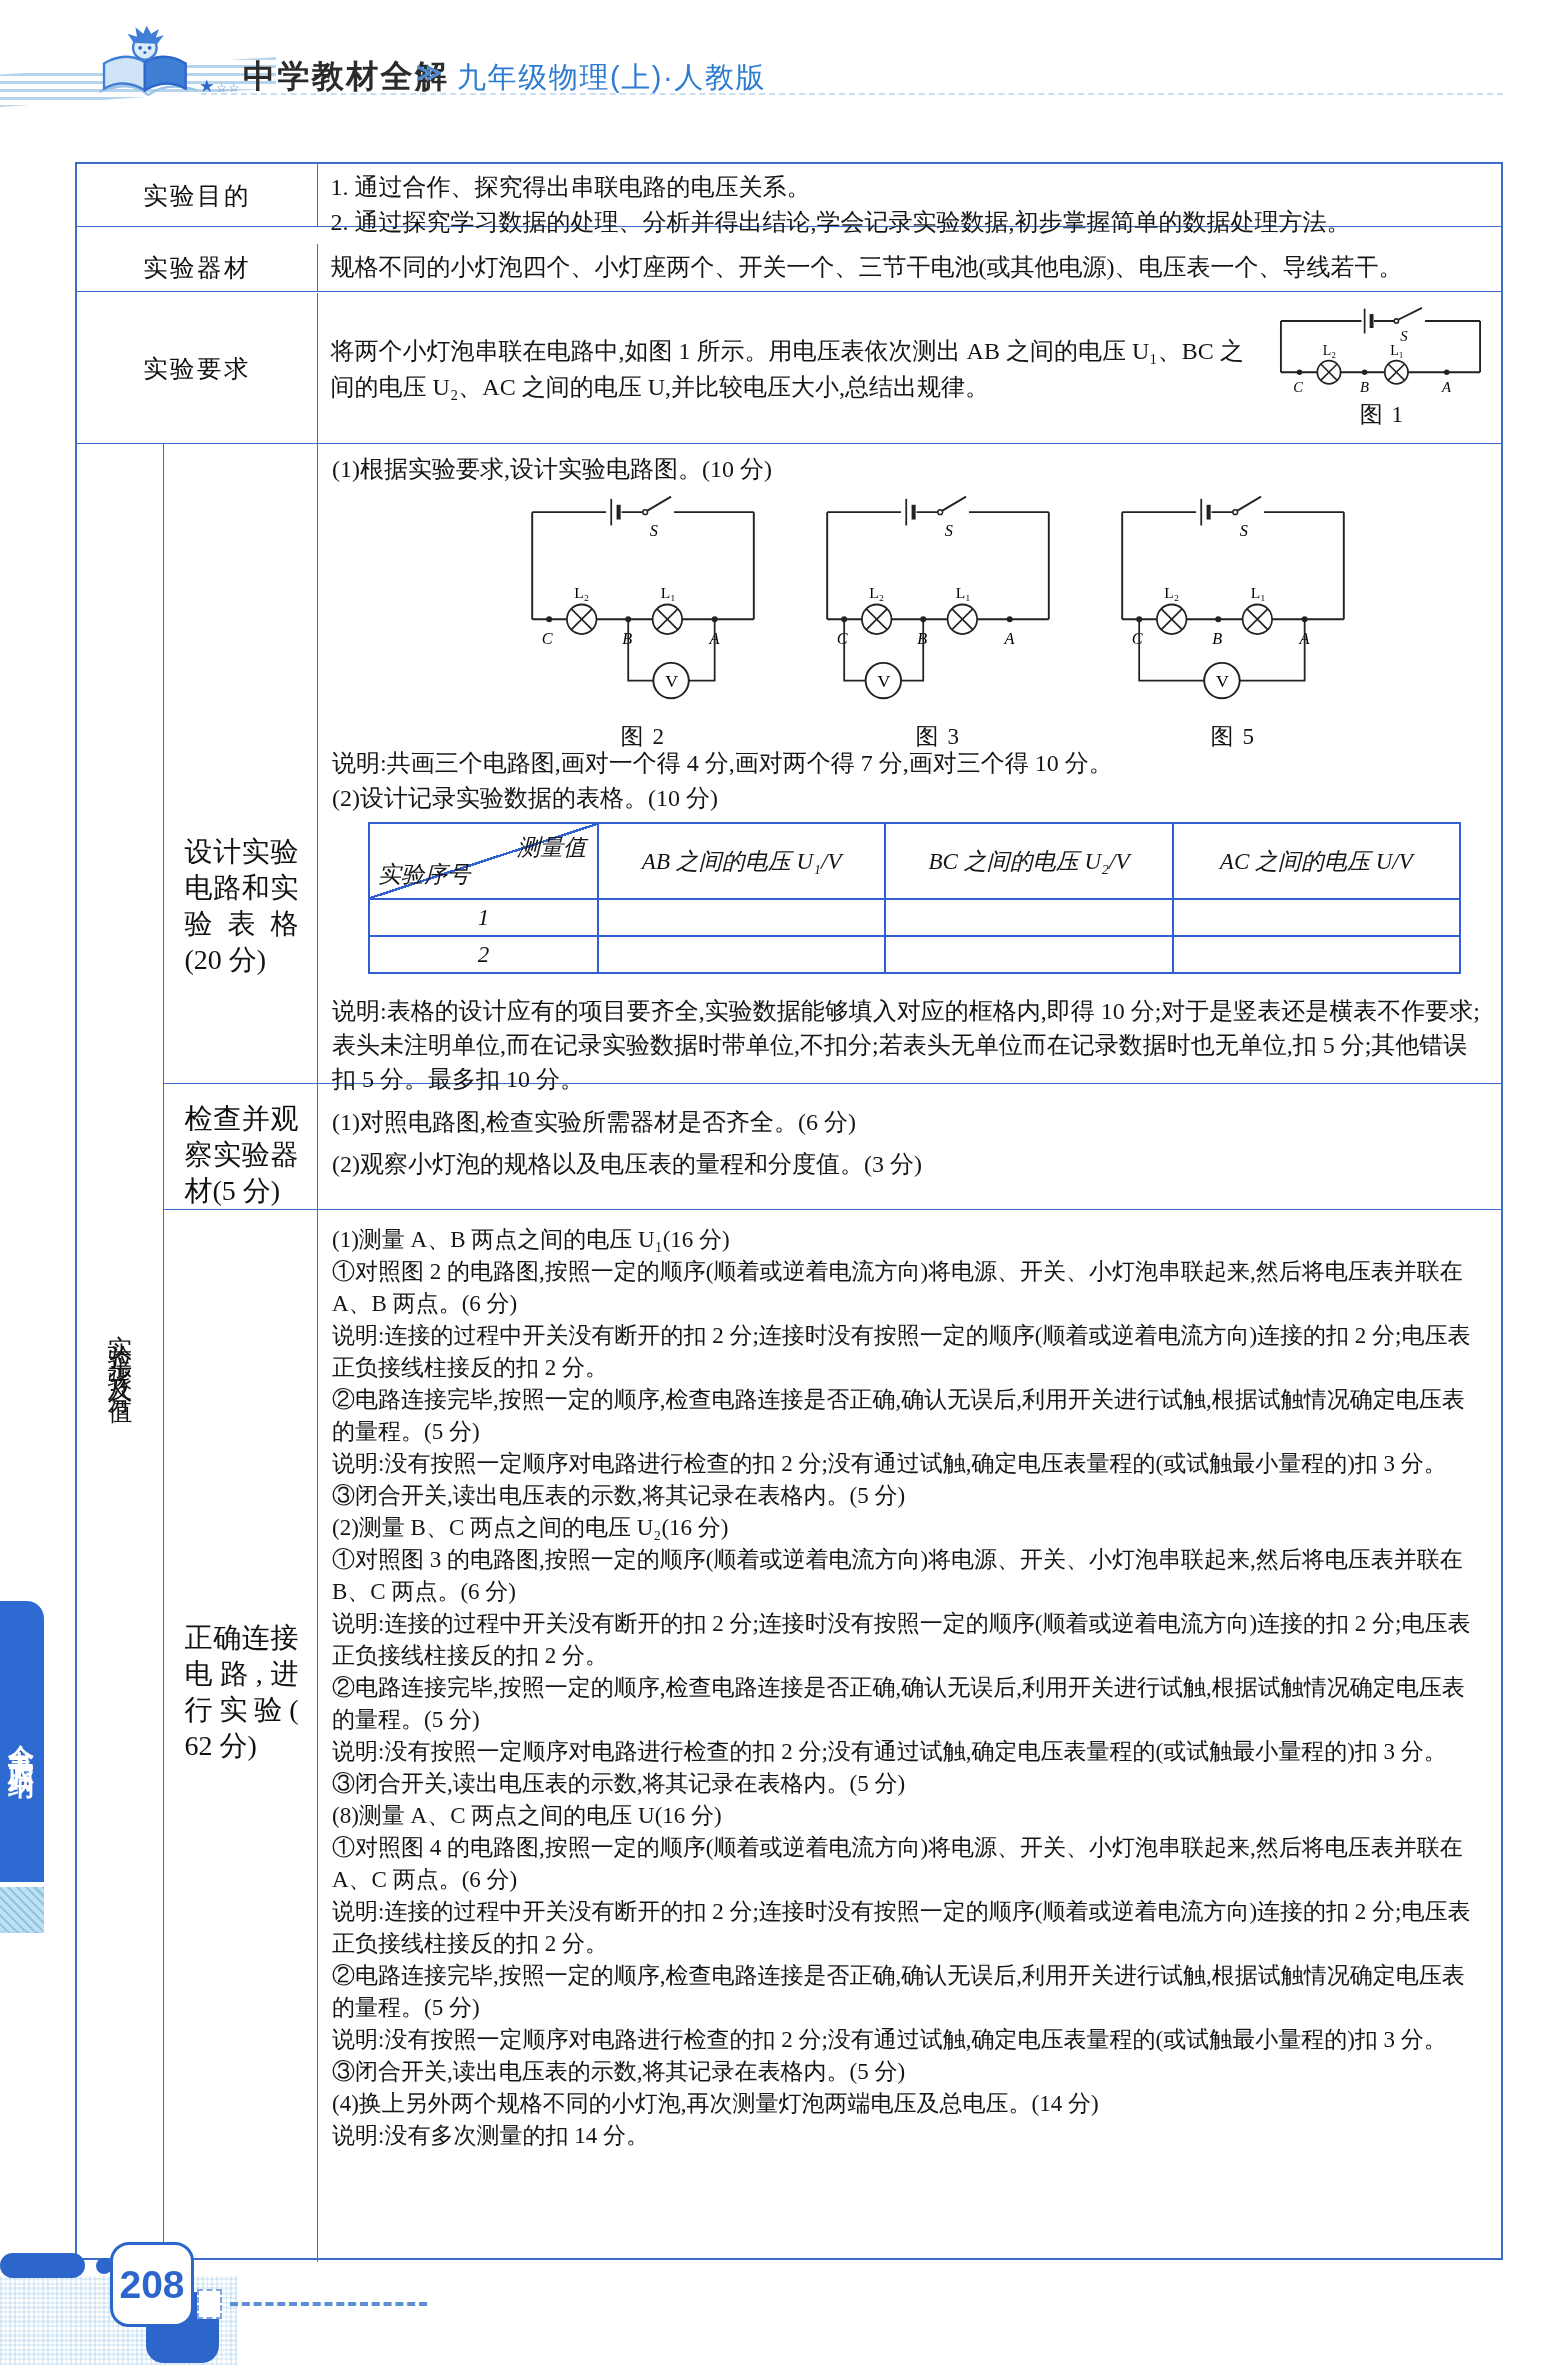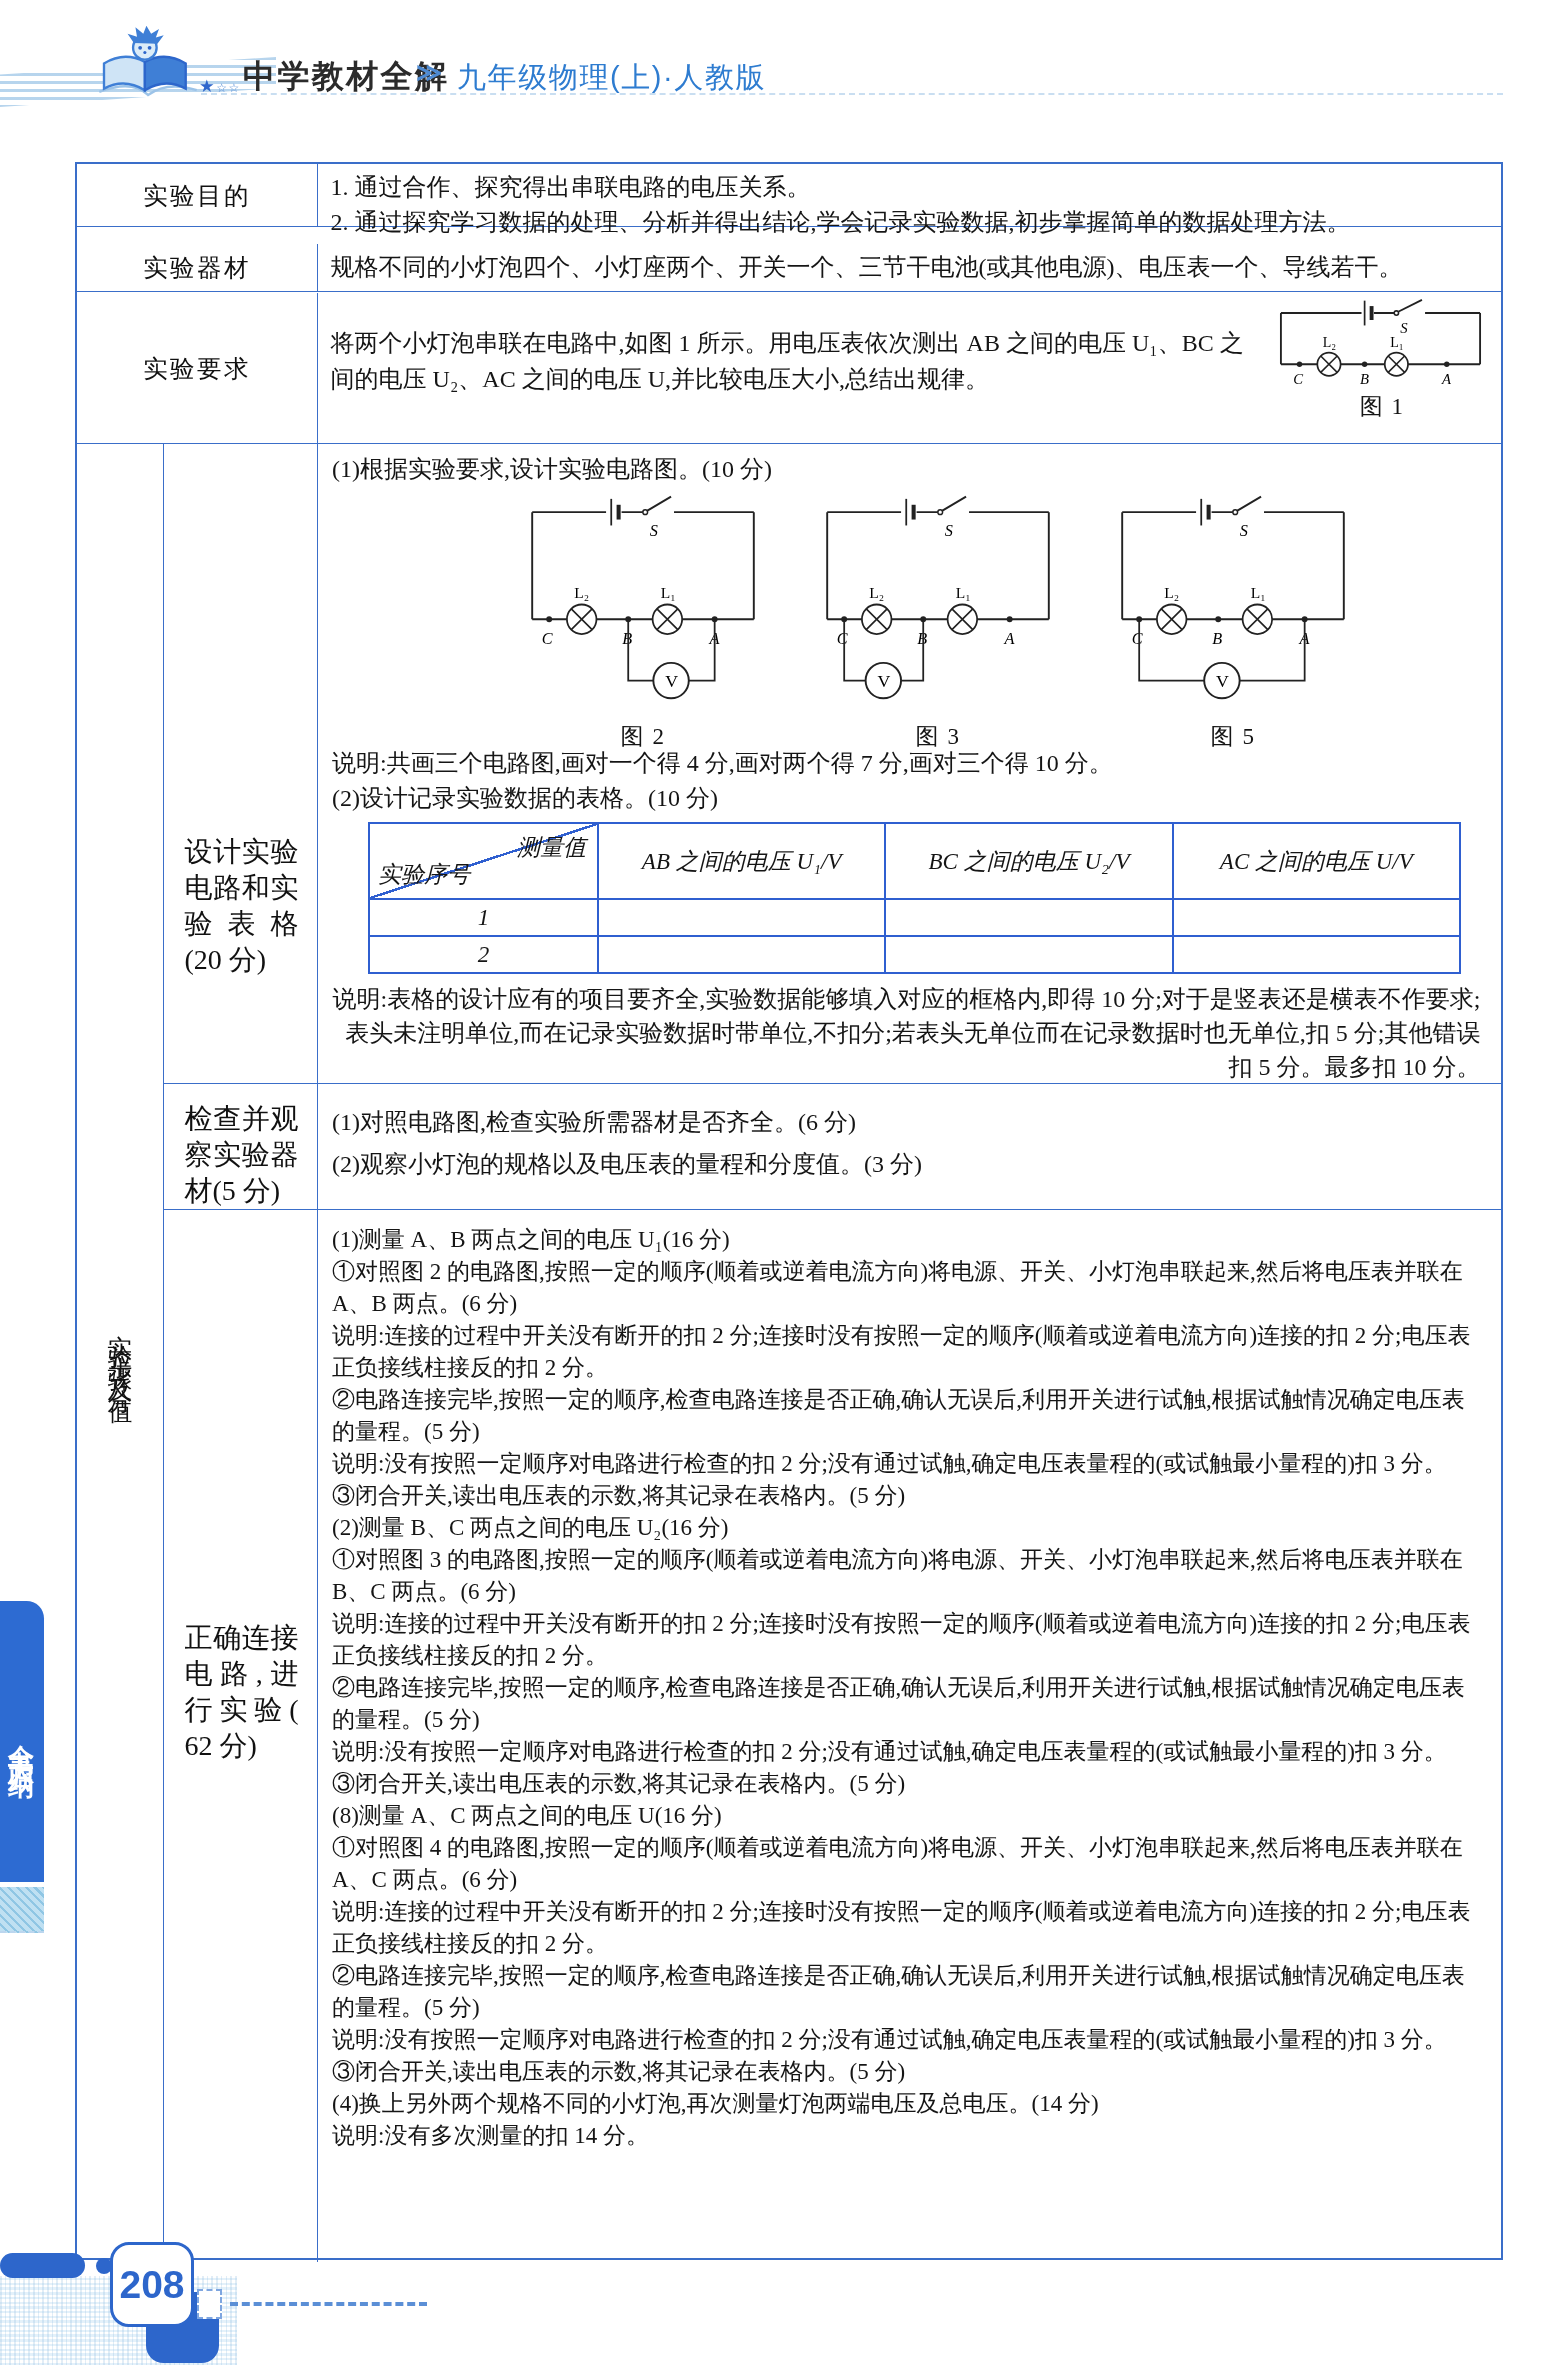--- a/index.html
+++ b/index.html
@@ -27,21 +27,21 @@
   .row { position:absolute; left:0; width:100%; border-bottom:1.6px solid #3a6ec9; display:flex; }
   .r1 { top:0; height:63px; }
   .r2 { top:80px; height:48px; }
   .r3 { top:129px; height:151px; }
   .r4 { top:280px; height:1818px; border-bottom:none; }
   .lab { width:241px; border-right:1.6px solid #3a6ec9; display:flex; align-items:center; justify-content:center;
          font-size:24.5px; letter-spacing:2.4px; color:#111; }
   .cnt { flex:1; position:relative; font-size:24px; line-height:35px; }
   .r1 .cnt { padding:5.5px 19px 0 12.6px; }
   .r2 .cnt { display:flex; align-items:center; padding:0 19px 0 12.6px; }
-  .r3 .cnt { padding:32px 252px 0 12.6px; line-height:36px; }
+  .r3 .cnt { padding:32px 252px 0 12.6px; line-height:36px;margin-top:8px; }
 
   .colA { width:87px; border-right:1.6px solid #3a6ec9; display:flex; align-items:center; justify-content:center; }
   .vtext { writing-mode:vertical-rl; text-orientation:upright; font-size:24.5px; letter-spacing:11px; color:#111; }
   .colBC { flex:1; display:flex; flex-direction:column; }
   .sub { display:flex; border-bottom:1.6px solid #3a6ec9; }
   .s4a { height:640px; }
   .s4b { height:126px; }
   .s4c { flex:1; border-bottom:none; }
   .labB { width:154px; border-right:1.6px solid #3a6ec9; position:relative; }
   .labB .labtxt { position:absolute; left:20.5px; width:114px; font-size:28px; line-height:36px; text-align:justify; color:#111; }
@@ -67,21 +67,21 @@
   
   .dtable { border-collapse:collapse; margin:6.3px 0 0 36px; width:1093px; table-layout:fixed;font-style:italic; }
   .dtable th,.dtable td { border:2px solid #2f5fd0; font-weight:normal; }
   .dtable { border:2.4px solid #2f5fd0; }
   .dtable .hrow th { height:76px; font-size:23px; }
   .dtable .drow td { height:35px; text-align:center; font-size:23px; }
   .corner { width:229px; position:relative;
     background:linear-gradient(to bottom right,transparent calc(50% - 1.2px),#2f5fd0 calc(50% - 1.2px),#2f5fd0 calc(50% + 1.2px),transparent calc(50% + 1.2px)); }
   .corner .c-top { position:absolute; right:11px; top:6.3px; font-size:23px; }
   .corner .c-bot { position:absolute; left:8px; bottom:6.3px; font-size:23px; }
-  .note { margin-top:8px; line-height:34px;text-align:right; }
+  .note { margin-top:20px; line-height:34px; }
   .mt6 { margin-top:1.6px; }
 
   
   .side-tab { position:absolute; left:0; top:1601px; width:44px; height:281px; background:#2d6bd2; border-radius:0 17.4px 0 0;
     display:flex; align-items:center; justify-content:center; }
   .side-tab span { writing-mode:vertical-rl; text-orientation:upright; color:#fff; font-size:26px; font-weight:bold; letter-spacing:7px; font-family:"Liberation Sans","DejaVu Sans",sans-serif; }
   .side-hatch { position:absolute; left:0; top:1887px; width:44px; height:46px;
     background:repeating-linear-gradient(45deg,#bfe0f2 0 4px,#8fc6e4 4px 6.3px); border-bottom:2.4px dashed #bcd6ee;}
 
   

